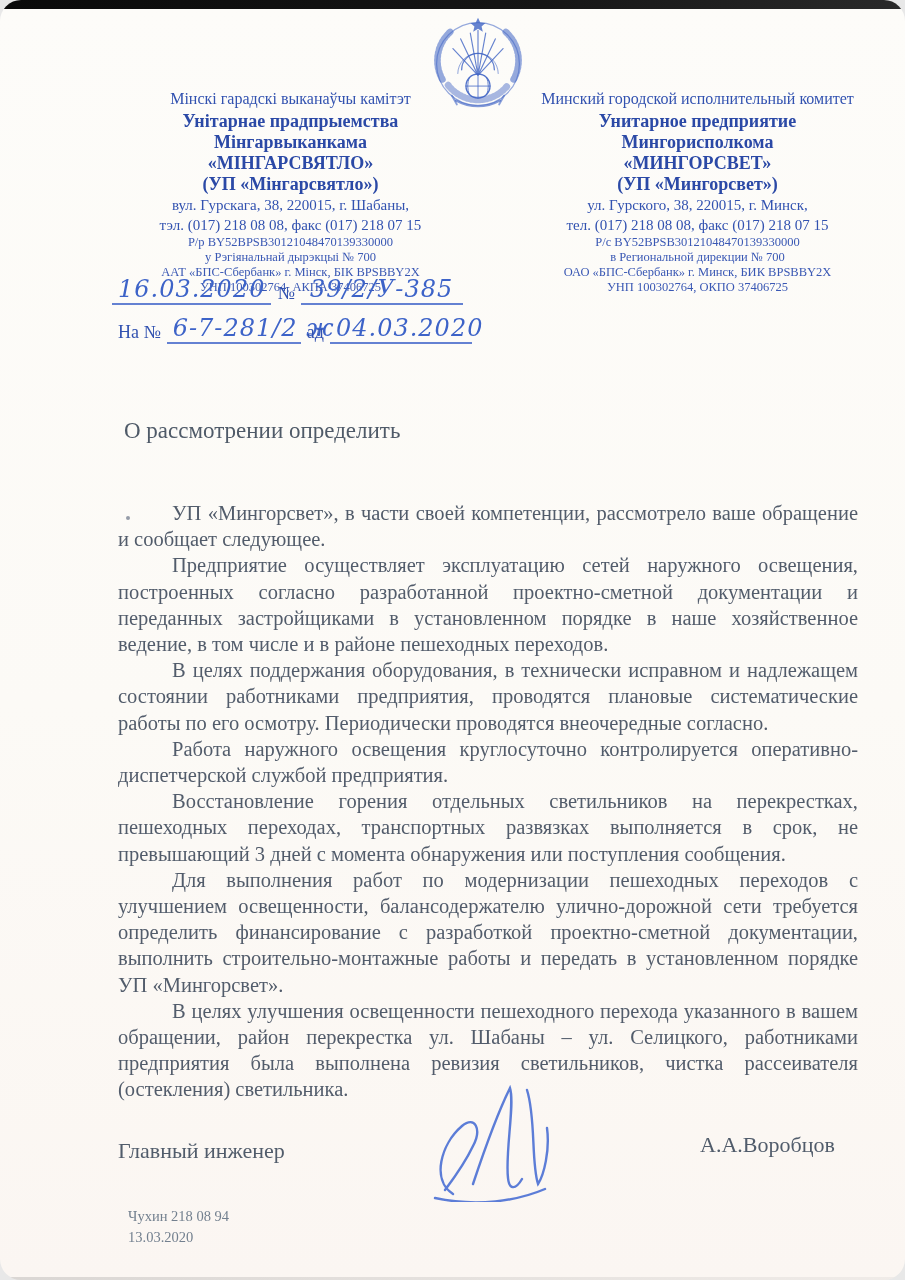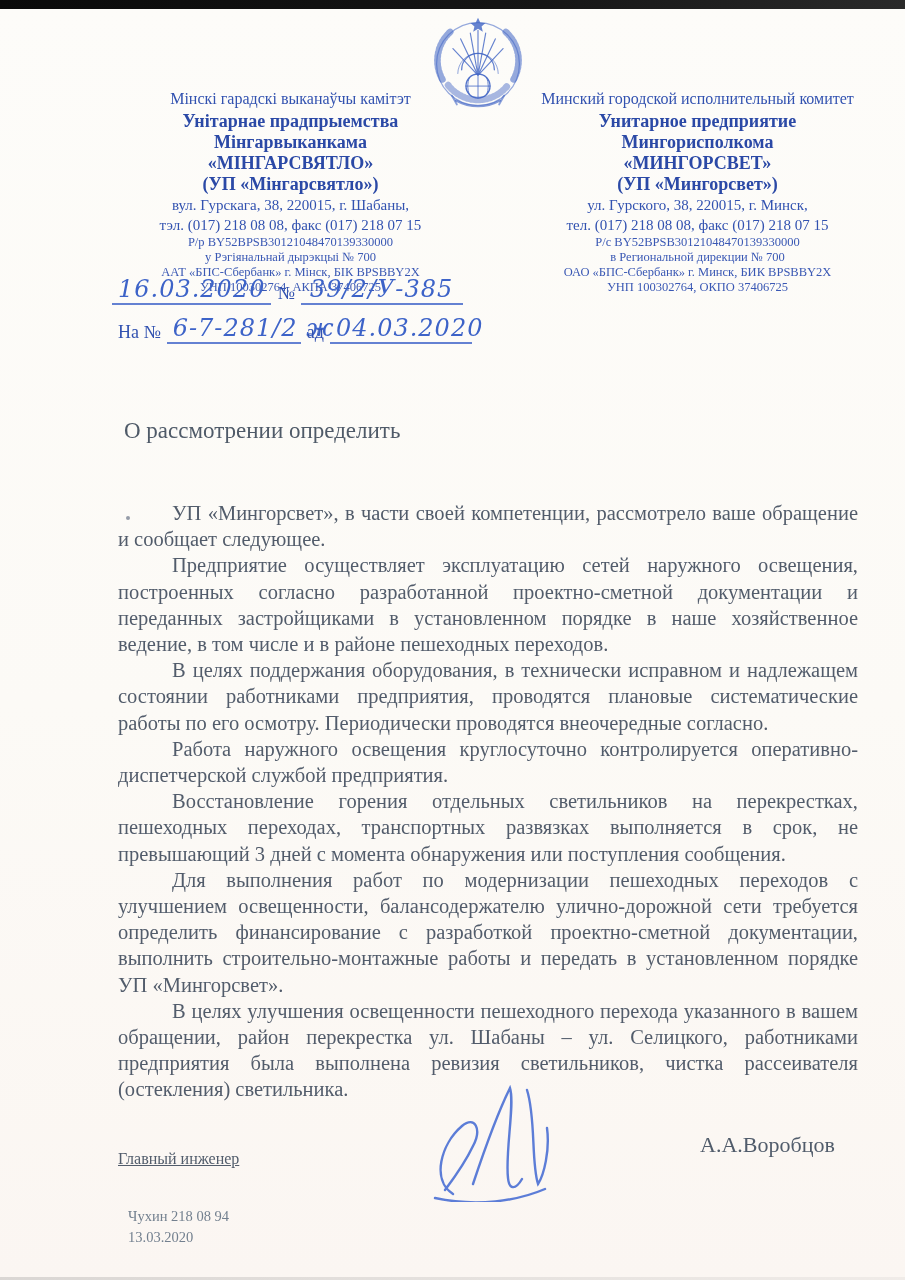--- a/index.html
+++ b/index.html
@@ -3,20 +3,21 @@
 <meta charset="utf-8">
 <style>
   html,body{margin:0;padding:0;background:#e8e8e8;}
   .page{
     position:relative;
     width:905px;height:1280px;
     margin:0 auto;
     background:linear-gradient(180deg,#fdfcf9 0%,#fcfaf6 55%,#fbf6f2 100%);
     font-family:"Liberation Serif","DejaVu Serif",serif;
     overflow:hidden;
+    border-radius:21px;
   }
   .scan-top-bar{
     position:absolute;left:0;top:0;width:905px;height:9px;
     background:linear-gradient(90deg,#0a0a0a 0%,#161616 60%,#2a2a2a 100%);
   }
   .scan-bottom-edge{
     position:absolute;left:0;bottom:0;width:905px;height:3px;
     background:linear-gradient(90deg,rgba(120,120,120,.25),rgba(160,160,160,.12));
   }
   .emblem{position:absolute;left:428px;top:10px;width:100px;height:104px;}
@@ -45,21 +46,21 @@
   .subject{position:absolute;left:124px;top:418px;font-size:23px;color:#4f5a68;}
   .body-text{
     position:absolute;left:118px;top:500px;width:740px;
     font-size:20.5px;line-height:26.2px;color:#525c6b;
     text-align:justify;
   }
   .body-text p{margin:0;text-indent:54px;}
   .artifact-dot{position:absolute;left:126px;top:516px;width:4px;height:4px;border-radius:50%;background:#6a7486;opacity:.7;}
   
   .sig-row{position:absolute;left:118px;top:1134px;width:740px;}
-  .sig-position{position:absolute;left:0;top:16px;font-size:16px;color:#515c6b;white-space:nowrap;text-decoration:underline;}
+  .sig-position{position:absolute;left:0;top:4px;font-size:22px;color:#515c6b;white-space:nowrap;}
   .sig-name{position:absolute;left:582px;top:-2px;font-size:22px;color:#515c6b;white-space:nowrap;}
   .signature-svg{position:absolute;left:415px;top:1082px;width:190px;height:120px;}
   
   .footer{position:absolute;left:128px;top:1206px;font-size:14.5px;line-height:21px;color:#73808f;}
 </style>
 </head>
 <body>
 
 <div class="page">
 

